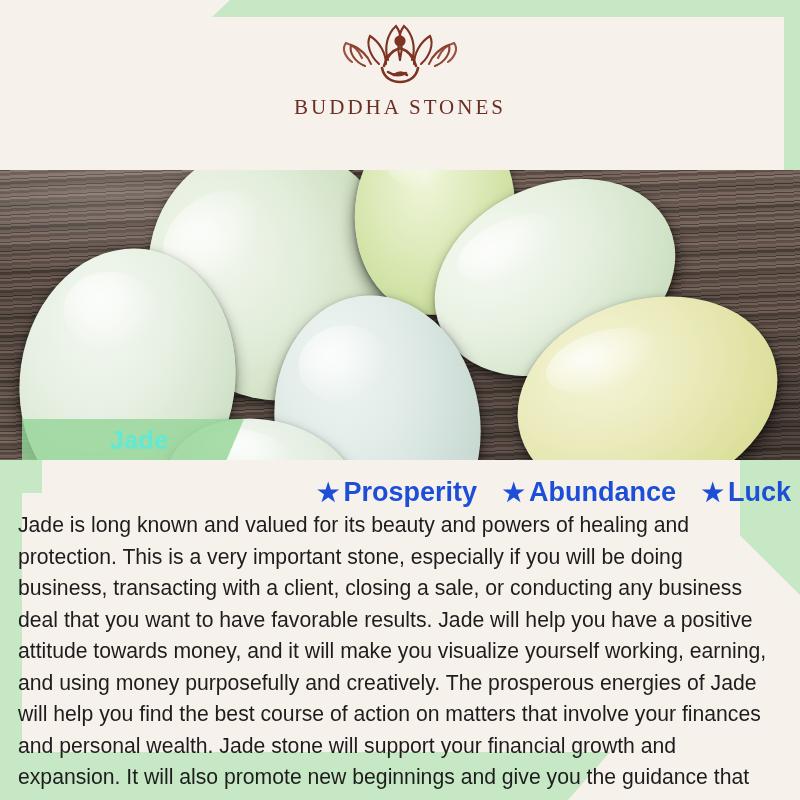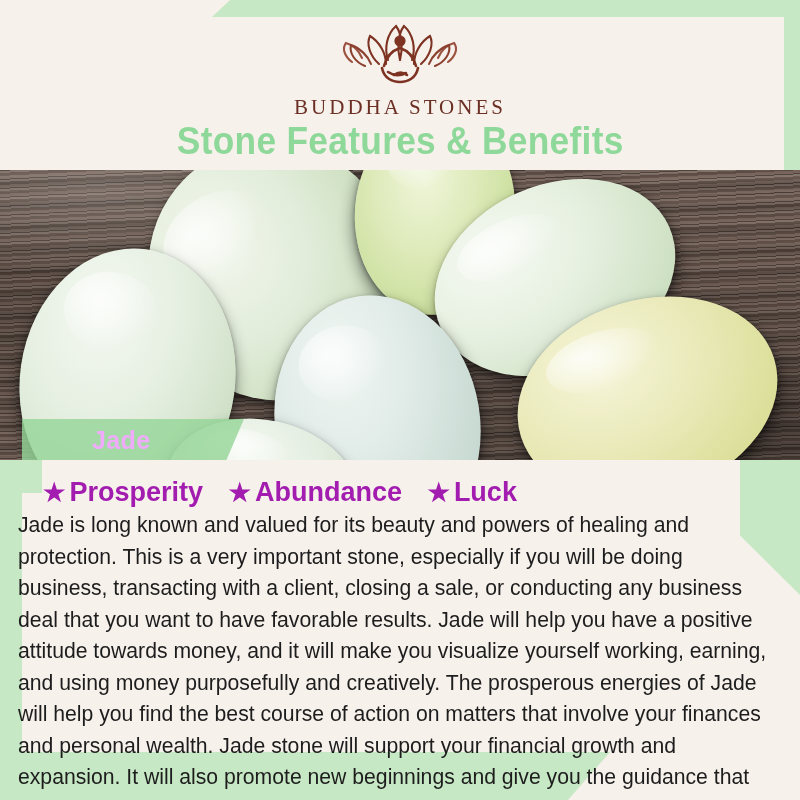--- a/index.html
+++ b/index.html
@@ -147,33 +147,32 @@
   
   #stone-name-banner {
     position:absolute; left:22px; bottom:-1px;
     width:222px; height:42px;
     background:rgba(150,214,153,0.82);
     clip-path: polygon(0 0, 100% 0, calc(100% - 18px) 100%, 0 100%);
     display:flex; align-items:center;
     z-index:4;
   }
   #stone-name {
-    color:#f0abfc; font-weight:700; font-size:25px;
-    letter-spacing:0.4px; margin-left:70px;
+    color:#5eead4; font-weight:700; font-size:25px;
+    letter-spacing:0.4px; margin-left:88px;
   }
 
   
   #benefits {
     position:absolute; top:477px; left:0; right:0;
-    text-align:left; z-index:6;
+    text-align:right; z-index:6;
     font-family:"Liberation Sans Narrow","Liberation Sans",sans-serif;
     font-weight:700; font-size:27px;
-    color:#a21caf;
+    color:#1d4ed8;
     white-space:nowrap;
-    padding-left:34px;
   }
   .benefit { display:inline-block; margin:0 9px; }
   .benefit .star { font-size:25px; margin-right:4px; }
 
   
   #body-copy {
     position:absolute; top:510px; left:18px; width:768px;
     z-index:6;
     font-family:"Liberation Sans Narrow","Liberation Sans",sans-serif;
     font-size:21.5px;
@@ -223,23 +222,20 @@
           <path d="M76 30 C85 33 90 40 92 48"></path>
 
           <path d="M58 50 C60 60 68 64 76 64 C84 64 92 60 94 50"></path>
           <path d="M64 54 C70 58 76 58 82 55"></path>
           <path d="M70 57 C74 54 79 54 83 57"></path>
         </g>
       </svg>
       <div id="brand-name">BUDDHA STONES</div>
     </div>
 
-    <div id="title-bar">
-      <span id="page-title">Stone Features &amp; Benefits</span>
-    </div>
   </div>
 
   <div id="hero">
     <div id="hero-photo">
       <div class="wood"></div>
       <div class="stone" id="s1"></div>
       <div class="stone" id="s2"></div>
       <div class="stone" id="s3"></div>
       <div class="stone" id="s4"></div>
       <div class="stone" id="s5"></div>

